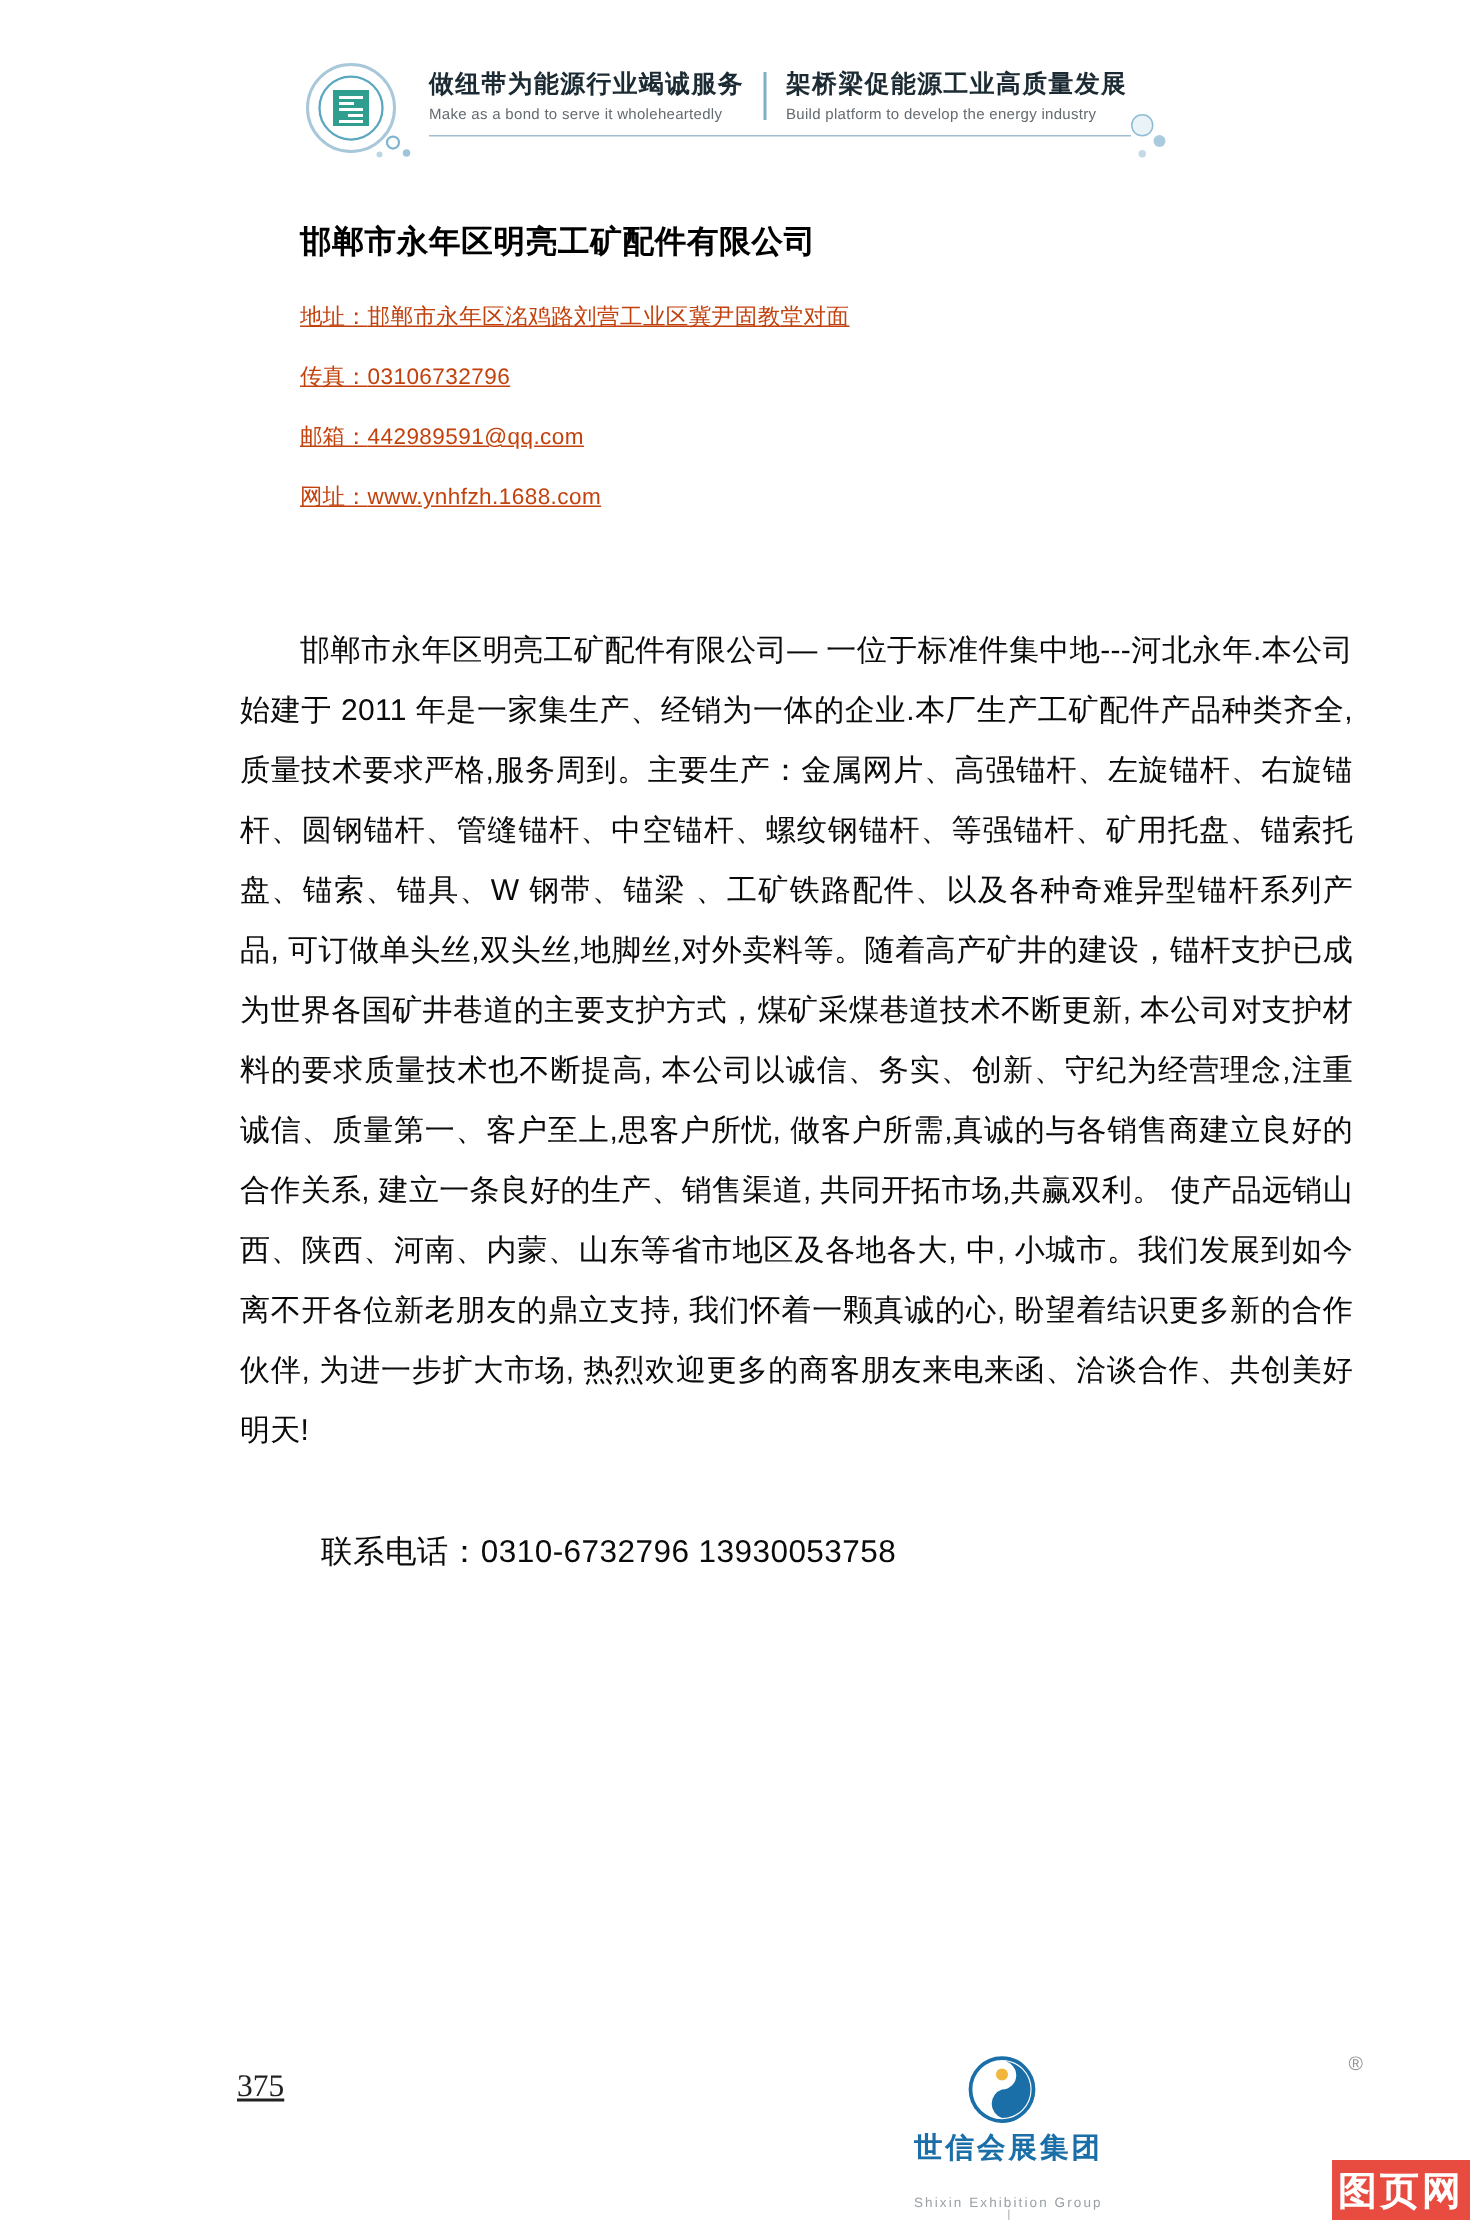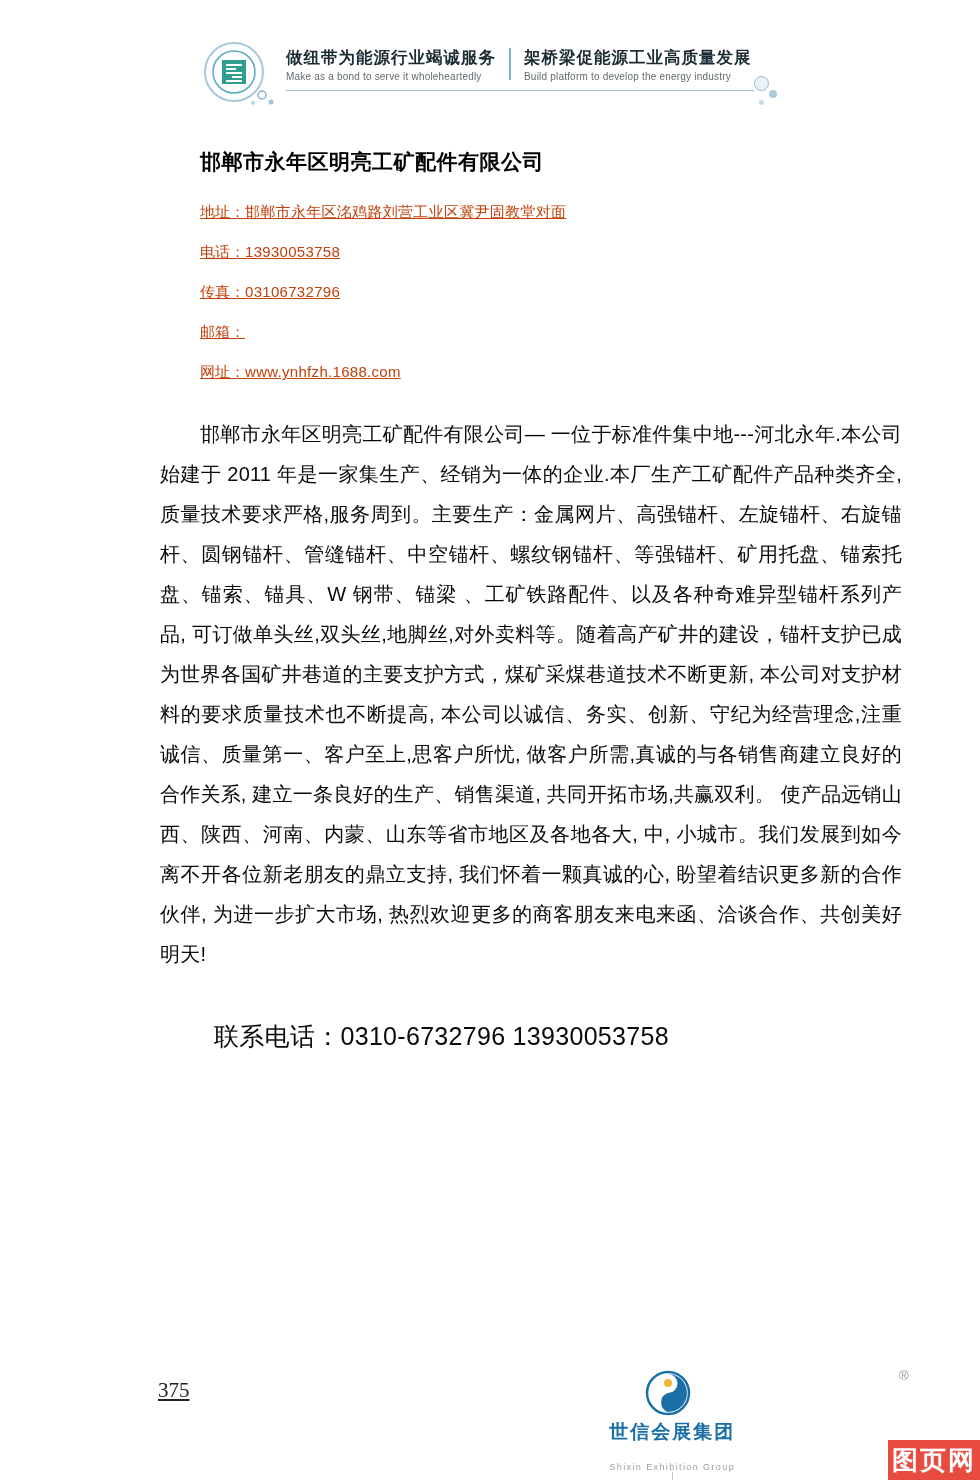--- a/index.html
+++ b/index.html
@@ -6,21 +6,21 @@
   .page {
     position:relative; width:980px; height:1480px; background:#ffffff;
     overflow:hidden; font-family:"Liberation Sans", sans-serif; color:#111;
   }
 
   
   .header { position:absolute; left:196px; top:40px; width:600px; height:72px; }
   .header-logo { position:absolute; left:0; top:0; }
   .slogans { position:absolute; left:90px; top:6px; display:flex; align-items:stretch; }
   .slogan { display:flex; flex-direction:column; }
-  .slogan-cn { font-size:16.5px; font-weight:bold; color:#1c2b33; letter-spacing:1px; line-height:22px; }
+  .slogan-cn { font-size:16.5px; font-weight:bold; color:#1c2b33; letter-spacing:1px; line-height:22px;font-family:Liberation Mono, monospace; }
   .slogan-en { font-size:10px; color:#636b70; margin-top:3px; letter-spacing:0.2px; }
   .slogan-divider { width:2px; background:#7fb0cb; margin:2px 13px 2px 13px; }
   .header-rule { position:absolute; left:90px; top:50px; width:468px; height:1px; background:#9fbfd0; }
   .bubble { position:absolute; border-radius:50%; }
   .bubble-1 { left:558px; top:36px; width:13px; height:13px; border:1.5px solid #8fbdd4; background:#eaf3f8; }
   .bubble-2 { left:573px; top:50px; width:8px; height:8px; background:#a9cbdd; }
   .bubble-3 { left:563px; top:60px; width:5px; height:5px; background:#c3dae6; }
 
   
   .company { position:absolute; left:200px; top:136px; width:710px; }
@@ -30,21 +30,21 @@
   .info-label { white-space:nowrap; }
   .info-value { letter-spacing:0.3px; }
 
   
   .body-text { position:absolute; left:160px; top:414px; width:742px; }
   .body-text p {
     margin:0; font-size:20px; line-height:40px; color:#0a0a0a;
     text-align:justify; text-indent:2em; letter-spacing:0.2px;
   }
   .contact-line {
-    position:absolute; left:214px; top:1020px; font-size:25px; color:#0a0a0a; letter-spacing:0.3px;
+    position:absolute; left:214px; top:1020px; font-size:21px; color:#0a0a0a; letter-spacing:0.3px;
   }
 
   
   .page-number { position:absolute; left:158px; top:1378px; font-family:"Liberation Serif", serif; font-size:21px; color:#222;text-decoration:underline; }
   .footer-brand { position:absolute; left:594px; top:1370px; display:flex; align-items:center;flex-direction:column; }
   .footer-logo { flex:0 0 auto; margin-right:9px; }
   .brand-col { display:flex; flex-direction:column; justify-content:center; }
   .brand-cn { font-size:19px; font-weight:bold; color:#1a6fa8; letter-spacing:2px; line-height:24px; }
   .brand-en { font-size:9px; color:#9aa0a4; letter-spacing:1.4px; margin-top:18px; }
   .footer-divider { width:1px; height:38px; background:#c2c6c9; margin:0 13px; }
@@ -97,29 +97,26 @@
   </header>
 
   <section class="company">
     <h1 class="company-name">邯郸市永年区明亮工矿配件有限公司</h1>
     <div class="company-fields">
       <div class="info-row">
         <span class="info-label">地址：</span>
         <span class="info-value">邯郸市永年区洺鸡路刘营工业区冀尹固教堂对面</span>
       </div>
       <div class="info-row">
-        <span class="info-label">电话：</span>
-        <span class="info-value">13930053758</span>
-      </div>
-      <div class="info-row">
         <span class="info-label">传真：</span>
         <span class="info-value">03106732796</span>
       </div>
       <div class="info-row">
         <span class="info-label">邮箱：</span>
+        <span class="info-value">442989591@qq.com</span>
       </div>
       <div class="info-row">
         <span class="info-label">网址：</span>
         <span class="info-value">www.ynhfzh.1688.com</span>
       </div>
     </div>
   </section>
 
   <section class="body-text">
     <p>邯郸市永年区明亮工矿配件有限公司— 一位于标准件集中地---河北永年.本公司始建于 2011 年是一家集生产、经销为一体的企业.本厂生产工矿配件产品种类齐全,质量技术要求严格,服务周到。主要生产：金属网片、高强锚杆、左旋锚杆、右旋锚杆、圆钢锚杆、管缝锚杆、中空锚杆、螺纹钢锚杆、等强锚杆、矿用托盘、锚索托盘、锚索、锚具、W 钢带、锚梁 、工矿铁路配件、以及各种奇难异型锚杆系列产品, 可订做单头丝,双头丝,地脚丝,对外卖料等。随着高产矿井的建设，锚杆支护已成为世界各国矿井巷道的主要支护方式，煤矿采煤巷道技术不断更新, 本公司对支护材料的要求质量技术也不断提高, 本公司以诚信、务实、创新、守纪为经营理念,注重诚信、质量第一、客户至上,思客户所忧, 做客户所需,真诚的与各销售商建立良好的合作关系, 建立一条良好的生产、销售渠道, 共同开拓市场,共赢双利。 使产品远销山西、陕西、河南、内蒙、山东等省市地区及各地各大, 中, 小城市。我们发展到如今离不开各位新老朋友的鼎立支持, 我们怀着一颗真诚的心, 盼望着结识更多新的合作伙伴, 为进一步扩大市场, 热烈欢迎更多的商客朋友来电来函、洽谈合作、共创美好明天!</p>

